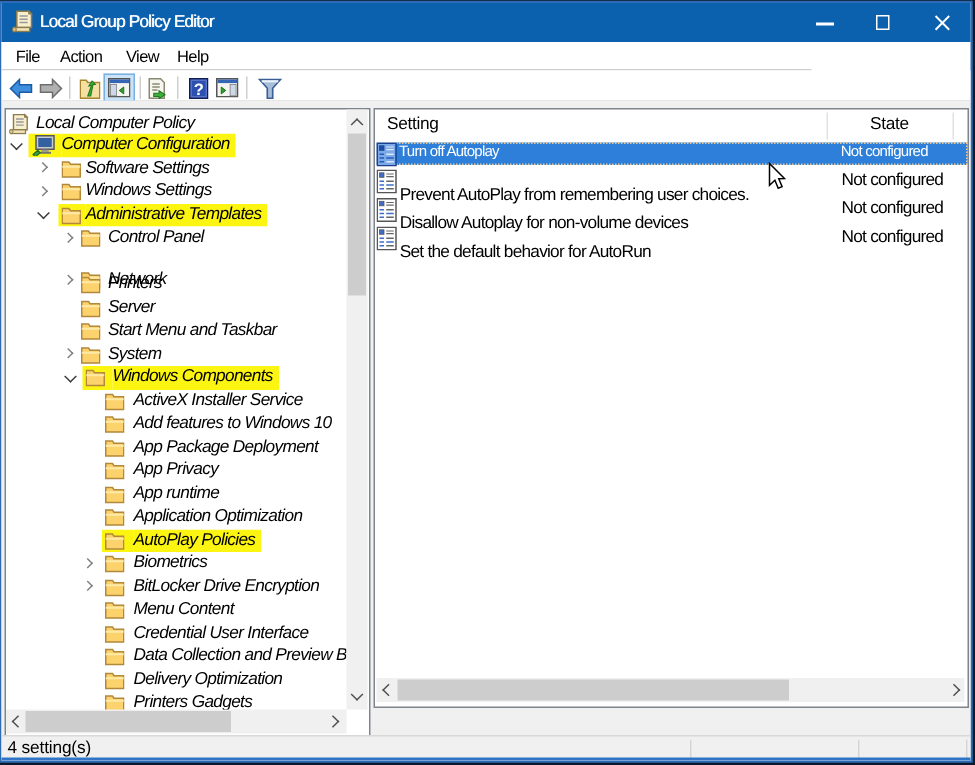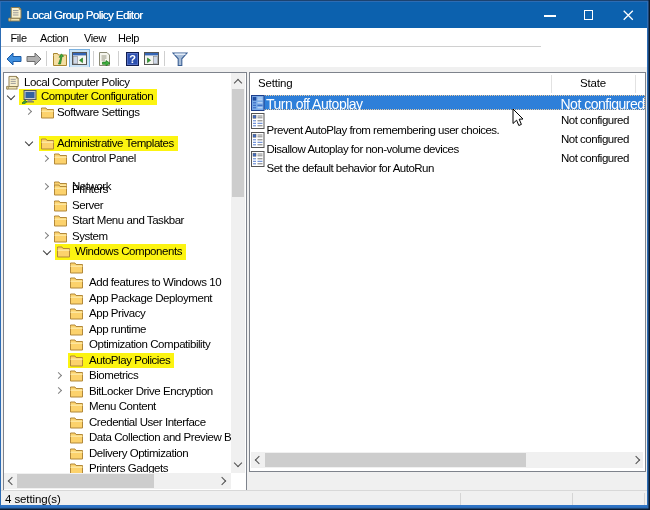--- a/index.html
+++ b/index.html
@@ -7,41 +7,41 @@
 .abs{position:absolute;}
 #win{position:absolute;left:1px;top:2px;width:646px;height:505px;background:#fff;box-shadow:0 0 0 1.5px #2d6cb4;}
 #titlebar{position:absolute;left:0;top:0;width:646px;height:26px;background:#0c61ae;}
 #title{position:absolute;left:25.5px;top:6.5px;color:#fff;font-size:11.5px;letter-spacing:-0.55px;text-shadow:0.35px 0 0 rgba(255,255,255,0.75);text-align:right;}
 #menubar{position:absolute;left:0;top:26px;width:540px;height:19px;background:#fff;border-bottom:1px solid #d0d0d0;}
 .mi{position:absolute;top:3.5px;font-size:11px;letter-spacing:-0.4px;}
 #toolbar{position:absolute;left:0;top:45px;width:646px;height:21px;background:#fff;border-bottom:1px solid #b9b9b9;}
 .tsep{position:absolute;top:4px;width:1px;height:15px;background:#cfcfcf;}
 .ticon{position:absolute;top:4.5px;}
 #bgstrip{position:absolute;left:0;top:65px;width:646px;height:423px;background:#f0f0f0;}
-#tree{position:absolute;left:2px;top:70px;width:244px;height:420px;background:#fff;border:1px solid #7e838c;}
+#tree{position:absolute;left:2px;top:70px;width:244px;height:420px;background:#fff;border:1px solid #7e838c;font-style:italic;}
 #list{position:absolute;left:248px;top:70px;width:397px;height:400px;background:#fff;border:1px solid #7e838c;}
 .tr{position:absolute;left:0;height:15.45px;line-height:15.45px;width:227px;overflow:hidden;white-space:nowrap;letter-spacing:-0.45px;font-size:11.5px;}
 .tr .lbl{position:absolute;top:0;display:inline-block;height:15.45px;}
 .hlbl{background:#fcf411;padding-right:4px;}
 .hlpad{position:absolute;top:0;height:15.45px;background:#fcf411;}
 .cr{position:absolute;top:4.5px;width:5px;height:5px;border-right:1.3px solid #808080;border-top:1.3px solid #808080;transform:rotate(45deg);}
 .cd{position:absolute;top:3.5px;width:6px;height:6px;border-right:1.4px solid #3c3c3c;border-bottom:1.4px solid #3c3c3c;transform:rotate(45deg);}
 .fold{position:absolute;top:2px;}
 .vsb{position:absolute;left:227px;top:0;width:14px;height:400px;background:#f0f0f0;}
 .hsb{position:absolute;left:0;top:400px;width:227px;height:16px;background:#f0f0f0;}
 .sbthumb{position:absolute;background:#cdcdcd;}
 .sbchev{position:absolute;width:6px;height:6px;}
 .up{border-left:1.5px solid #505050;border-top:1.5px solid #505050;transform:rotate(45deg);}
 .dn{border-right:1.5px solid #505050;border-bottom:1.5px solid #505050;transform:rotate(45deg);}
 .lt{border-left:1.5px solid #505050;border-bottom:1.5px solid #505050;transform:rotate(45deg);}
 .rt{border-right:1.5px solid #505050;border-top:1.5px solid #505050;transform:rotate(45deg);}
 .lrow{position:absolute;left:1px;width:395px;height:18.8px;font-size:11.5px;letter-spacing:-0.5px;white-space:nowrap;}
 .lrow .txt{position:absolute;left:15.5px;top:11px;}
 .lrow .st{position:absolute;left:310px;top:1px;}
-#selrow{position:absolute;left:0.5px;width:394.5px;height:15.8px;background:#2e7fd9;outline:1px dotted #e8c9a0;outline-offset:-1px;color:#fff;font-size:14px;letter-spacing:-0.5px;white-space:nowrap;}
+#selrow{position:absolute;left:0.5px;width:394.5px;height:15.8px;background:#2e7fd9;outline:1px dotted #e8c9a0;outline-offset:-1px;color:#fff;font-size:10px;letter-spacing:-0.5px;white-space:nowrap;}
 #hdrS{position:absolute;left:8px;top:4px;letter-spacing:-0.2px;}
 #hdrT{position:absolute;left:330px;top:4px;letter-spacing:-0.2px;}
 .hdrline{position:absolute;top:2px;width:1px;height:18px;background:#e2e2e2;}
 #tabs{position:absolute;left:248px;top:470px;width:250px;height:20px;}
 #statusbar{position:absolute;left:0;top:488px;width:646px;height:17px;background:#f0f0f0;border-top:1px solid #d8d8d8;text-align:center;}
 .stsep{position:absolute;top:2px;width:1px;height:13px;background:#d5d5d5;}
 #botline{position:absolute;left:0;top:503px;width:646px;height:2px;background:#2f74c6;}
 </style></head>
 <body>
 <div id="win">
@@ -140,20 +140,28 @@
         <span class="lbl hlbl" style="left:37px">Computer Configuration</span>
       </div>
 <div class="tr" style="top:31.80px">
         <span class="cr" style="left:22px"></span>
         <svg class="fold" style="left:36.5px" width="13" height="12" viewBox="0 0 13 12">
 <path d="M0.5,2.5 l0,-1.5 l4.5,0 l1,1.5 l6.5,0 l0,8.5 l-12,0 z" fill="#fcd26c" stroke="#b2883a" stroke-width="1"></path>
 <path d="M0.5,4.2 l12,0" stroke="#fdeaa9" stroke-width="1.3"></path>
 </svg>
         <span class="lbl" style="left:53px">Software Settings</span>
       </div>
+<div class="tr" style="top:47.30px">
+        <span class="cr" style="left:22px"></span>
+        <svg class="fold" style="left:36.5px" width="13" height="12" viewBox="0 0 13 12">
+<path d="M0.5,2.5 l0,-1.5 l4.5,0 l1,1.5 l6.5,0 l0,8.5 l-12,0 z" fill="#fcd26c" stroke="#b2883a" stroke-width="1"></path>
+<path d="M0.5,4.2 l12,0" stroke="#fdeaa9" stroke-width="1.3"></path>
+</svg>
+        <span class="lbl" style="left:53px">Windows Settings</span>
+      </div>
 <div class="tr" style="top:62.80px">
         <span class="cd" style="left:22px"></span>
         <span class="hlpad" style="left:34.5px;width:18.5px"></span>
         <svg class="fold" style="left:36.5px" width="13" height="12" viewBox="0 0 13 12">
 <path d="M0.5,2.5 l0,-1.5 l4.5,0 l1,1.5 l6.5,0 l0,8.5 l-12,0 z" fill="#fcd26c" stroke="#b2883a" stroke-width="1"></path>
 <path d="M0.5,4.2 l12,0" stroke="#fdeaa9" stroke-width="1.3"></path>
 </svg>
         <span class="lbl hlbl" style="left:53px">Administrative Templates</span>
       </div>
 <div class="tr" style="top:78.30px">
@@ -208,20 +216,21 @@
 <path d="M0.5,2.5 l0,-1.5 l4.5,0 l1,1.5 l6.5,0 l0,8.5 l-12,0 z" fill="#fcd26c" stroke="#b2883a" stroke-width="1"></path>
 <path d="M0.5,4.2 l12,0" stroke="#fdeaa9" stroke-width="1.3"></path>
 </svg>
         <span class="lbl hlbl" style="left:71px">Windows Components</span>
       </div>
 <div class="tr" style="top:186.80px">
         <svg class="fold" style="left:65.5px" width="13" height="12" viewBox="0 0 13 12">
 <path d="M0.5,2.5 l0,-1.5 l4.5,0 l1,1.5 l6.5,0 l0,8.5 l-12,0 z" fill="#fcd26c" stroke="#b2883a" stroke-width="1"></path>
 <path d="M0.5,4.2 l12,0" stroke="#fdeaa9" stroke-width="1.3"></path>
 </svg>
+        <span class="lbl" style="left:85px">ActiveX Installer Service</span>
       </div>
 <div class="tr" style="top:202.30px">
         <svg class="fold" style="left:65.5px" width="13" height="12" viewBox="0 0 13 12">
 <path d="M0.5,2.5 l0,-1.5 l4.5,0 l1,1.5 l6.5,0 l0,8.5 l-12,0 z" fill="#fcd26c" stroke="#b2883a" stroke-width="1"></path>
 <path d="M0.5,4.2 l12,0" stroke="#fdeaa9" stroke-width="1.3"></path>
 </svg>
         <span class="lbl" style="left:85px">Add features to Windows 10</span>
       </div>
 <div class="tr" style="top:217.80px">
         <svg class="fold" style="left:65.5px" width="13" height="12" viewBox="0 0 13 12">
@@ -242,21 +251,21 @@
 <path d="M0.5,2.5 l0,-1.5 l4.5,0 l1,1.5 l6.5,0 l0,8.5 l-12,0 z" fill="#fcd26c" stroke="#b2883a" stroke-width="1"></path>
 <path d="M0.5,4.2 l12,0" stroke="#fdeaa9" stroke-width="1.3"></path>
 </svg>
         <span class="lbl" style="left:85px">App runtime</span>
       </div>
 <div class="tr" style="top:264.30px">
         <svg class="fold" style="left:65.5px" width="13" height="12" viewBox="0 0 13 12">
 <path d="M0.5,2.5 l0,-1.5 l4.5,0 l1,1.5 l6.5,0 l0,8.5 l-12,0 z" fill="#fcd26c" stroke="#b2883a" stroke-width="1"></path>
 <path d="M0.5,4.2 l12,0" stroke="#fdeaa9" stroke-width="1.3"></path>
 </svg>
-        <span class="lbl" style="left:85px">Optimization Compatibility</span>
+        <span class="lbl" style="left:85px">Application Optimization</span>
       </div>
 <div class="tr" style="top:279.80px">
         <span class="hlpad" style="left:63.5px;width:21.5px"></span>
         <svg class="fold" style="left:65.5px" width="13" height="12" viewBox="0 0 13 12">
 <path d="M0.5,2.5 l0,-1.5 l4.5,0 l1,1.5 l6.5,0 l0,8.5 l-12,0 z" fill="#fcd26c" stroke="#b2883a" stroke-width="1"></path>
 <path d="M0.5,4.2 l12,0" stroke="#fdeaa9" stroke-width="1.3"></path>
 </svg>
         <span class="lbl hlbl" style="left:85px">AutoPlay Policies</span>
       </div>
 <div class="tr" style="top:295.30px">

